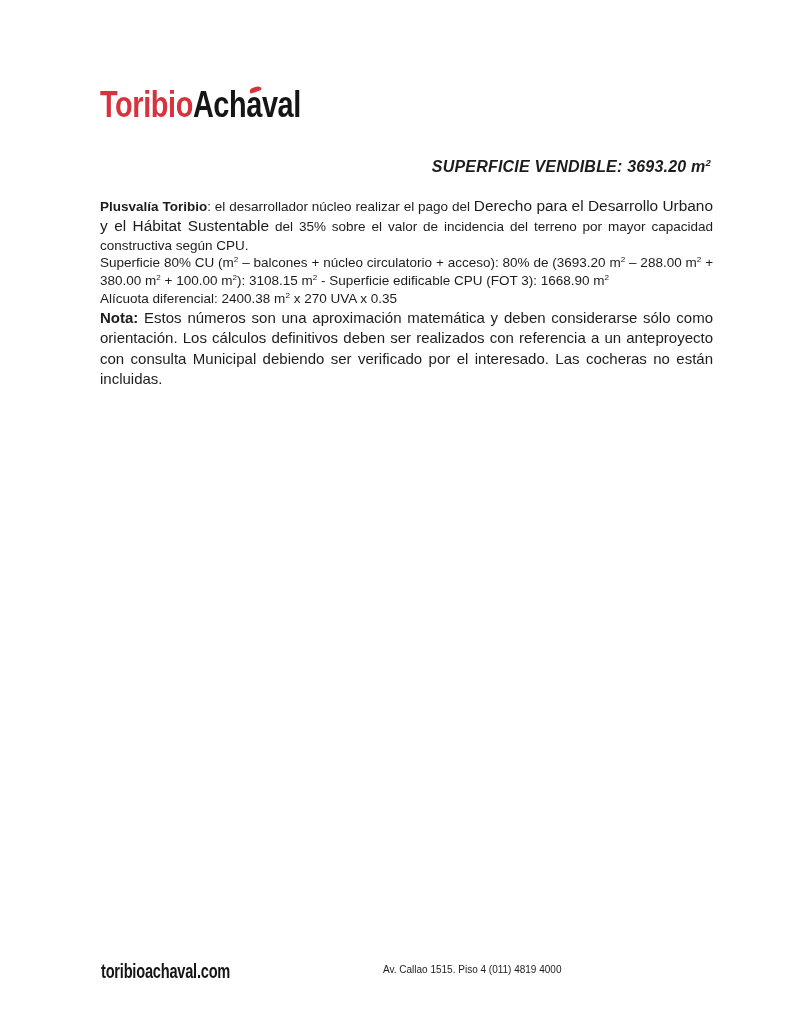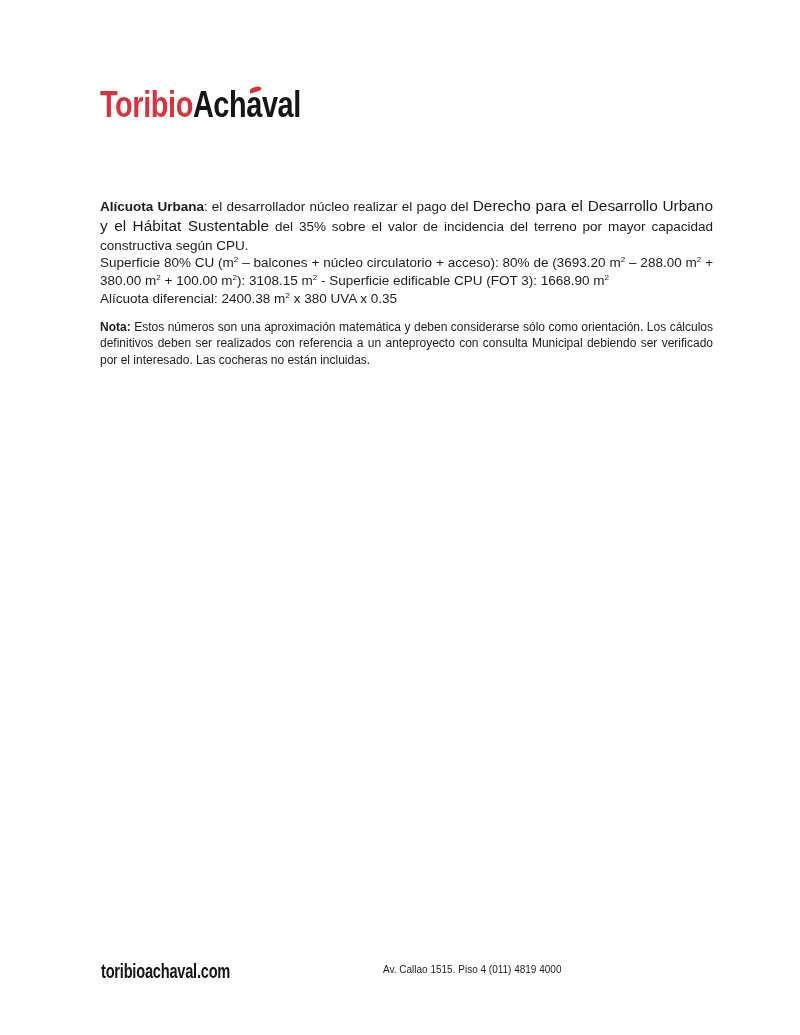--- a/index.html
+++ b/index.html
@@ -67,22 +67,21 @@
   .run-normal { font-weight: normal; }
   .run-bold   { font-weight: bold; }
   .run-large  { font-size: 15.4px; }
   .run-sup, .h-sup {
     font-size: 60%;
     vertical-align: super;
     line-height: 0;
     font-weight: inherit;
   }
   .nota {
-    margin-top: 11px;
-    font-size: 12px;
+    font-size: 15px;
     line-height: 1.36;
   }
 
   
   .site {
     position: absolute;
     left: 101px;
     top: 960px;
     font-size: 20px;
     font-weight: bold;
@@ -102,25 +101,28 @@
 </style>
 </head>
 <body>
 
 <div class="page">
 
   <div class="logo">
     <span class="logo-red">Toribio</span><span class="logo-black"><span>Ach</span><span class="accent-wrap"><span>a</span><i class="accent-mark"></i></span><span>val</span></span>
   </div>
 
+  <div class="heading">
+    <span>SUPERFICIE VENDIBLE: 3693.20 m</span><sup class="h-sup">2</sup>
+  </div>
 
   <div class="body-block">
-    <div class="para"><span class="run-bold">Alícuota Urbana</span><span class="run-normal">: el desarrollador núcleo realizar el pago del </span><span class="run-large">Derecho para el Desarrollo Urbano y el Hábitat Sustentable</span><span class="run-normal"> del 35% sobre el valor de incidencia del terreno por mayor capacidad constructiva según CPU.</span></div>
+    <div class="para"><span class="run-bold">Plusvalía Toribio</span><span class="run-normal">: el desarrollador núcleo realizar el pago del </span><span class="run-large">Derecho para el Desarrollo Urbano y el Hábitat Sustentable</span><span class="run-normal"> del 35% sobre el valor de incidencia del terreno por mayor capacidad constructiva según CPU.</span></div>
     <div class="para"><span class="run-normal">Superficie 80% CU (m</span><sup class="run-sup">2</sup><span class="run-normal"> – balcones + núcleo circulatorio + acceso): 80% de (3693.20 m</span><sup class="run-sup">2</sup><span class="run-normal"> – 288.00 m</span><sup class="run-sup">2</sup><span class="run-normal"> + 380.00 m</span><sup class="run-sup">2</sup><span class="run-normal"> + 100.00 m</span><sup class="run-sup">2</sup><span class="run-normal">): 3108.15 m</span><sup class="run-sup">2</sup><span class="run-normal"> - Superficie edificable CPU (FOT 3): 1668.90 m</span><sup class="run-sup">2</sup></div>
-    <div class="para"><span class="run-normal">Alícuota diferencial: 2400.38 m</span><sup class="run-sup">2</sup><span class="run-normal"> x 380 UVA x 0.35</span></div>
+    <div class="para"><span class="run-normal">Alícuota diferencial: 2400.38 m</span><sup class="run-sup">2</sup><span class="run-normal"> x 270 UVA x 0.35</span></div>
     <div class="para nota"><span class="run-bold">Nota:</span><span class="run-normal"> Estos números son una aproximación matemática y deben considerarse sólo como orientación. Los cálculos definitivos deben ser realizados con referencia a un anteproyecto con consulta Municipal debiendo ser verificado por el interesado. Las cocheras no están incluidas.</span></div>
   </div>
 
   <div class="site">toribioachaval.com</div>
 
   <div class="address">Av. Callao 1515. Piso 4 (011) 4819 4000</div>
 
 </div>
 
 </body></html>

